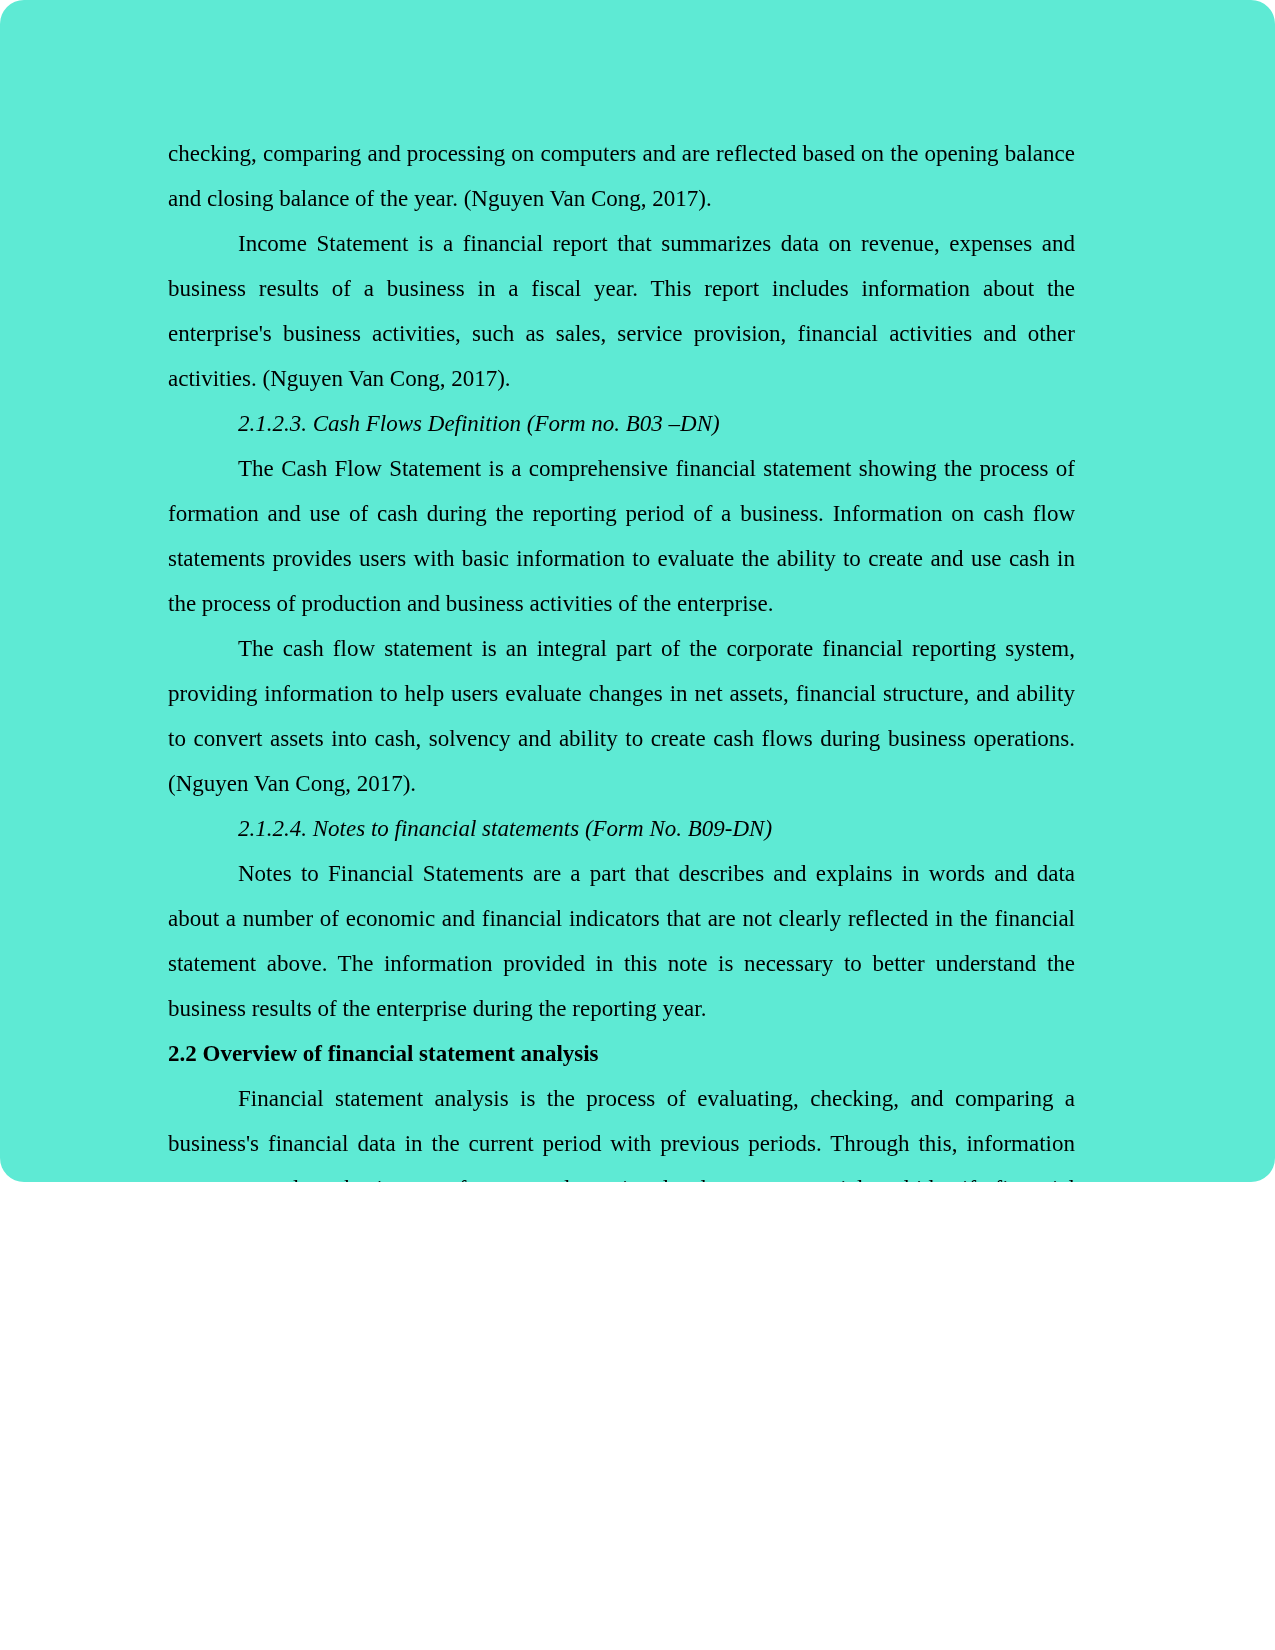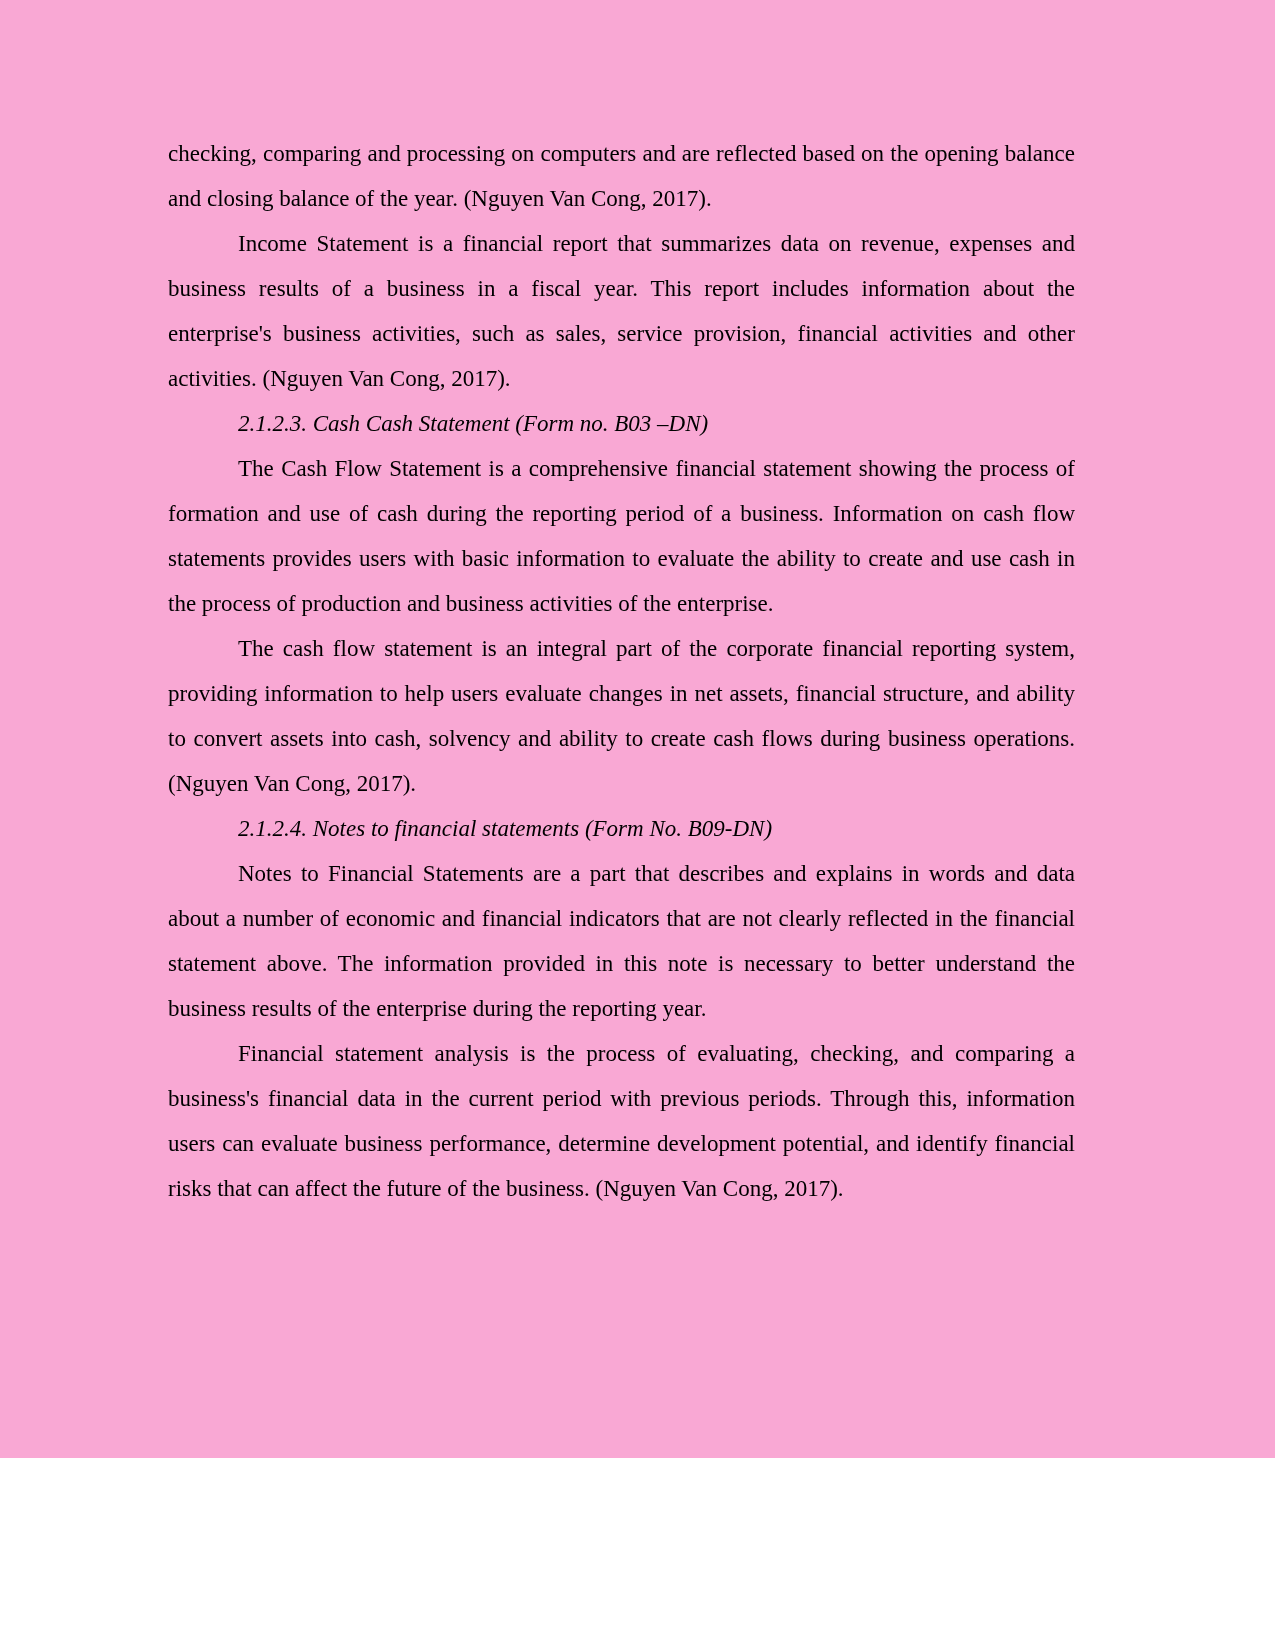--- a/index.html
+++ b/index.html
@@ -3,25 +3,26 @@
 <meta charset="utf-8">
 <style>
   html, body {
     margin: 0;
     padding: 0;
     background: #ffffff;
   }
   .page {
     position: relative;
     width: 1275px;
-    height: 1458px;
-    background: #f9a8d4;
+    height: 1182px;
+    background: #5eead4;
     color: #000000;
     font-family: "Liberation Serif", "DejaVu Serif", serif;
     overflow: hidden;
+    border-radius: 24px;
   }
   .body-text {
     position: absolute;
     left: 168px;
     top: 131px;
     width: 907px;
     font-size: 23px;
     line-height: 45px;
   }
   .para {
@@ -60,21 +61,22 @@
     text-align: center;
   }
 </style>
 </head>
 <body>
 
 <div class="page">
   <main class="body-text">
     <p class="para no-indent">checking, comparing and processing on computers and are reflected based on the opening balance and closing balance of the year. (Nguyen Van Cong, 2017).</p>
     <p class="para">Income Statement is a financial report that summarizes data on revenue, expenses and business results of a business in a fiscal year. This report includes information about the enterprise's business activities, such as sales, service provision, financial activities and other activities. (Nguyen Van Cong, 2017).</p>
-    <h3 class="heading-italic">2.1.2.3. Cash Cash Statement (Form no. B03 –DN)</h3>
+    <h3 class="heading-italic">2.1.2.3. Cash Flows Definition (Form no. B03 –DN)</h3>
     <p class="para">The Cash Flow Statement is a comprehensive financial statement showing the process of formation and use of cash during the reporting period of a business. Information on cash flow statements provides users with basic information to evaluate the ability to create and use cash in the process of production and business activities of the enterprise.</p>
     <p class="para">The cash flow statement is an integral part of the corporate financial reporting system, providing information to help users evaluate changes in net assets, financial structure, and ability to convert assets into cash, solvency and ability to create cash flows during business operations. (Nguyen Van Cong, 2017).</p>
     <h3 class="heading-italic">2.1.2.4. Notes to financial statements (Form No. B09-DN)</h3>
     <p class="para">Notes to Financial Statements are a part that describes and explains in words and data about a number of economic and financial indicators that are not clearly reflected in the financial statement above. The information provided in this note is necessary to better understand the business results of the enterprise during the reporting year.</p>
+    <h2 class="heading-bold">2.2 Overview of financial statement analysis</h2>
     <p class="para">Financial statement analysis is the process of evaluating, checking, and comparing a business's financial data in the current period with previous periods. Through this, information users can evaluate business performance, determine development potential, and identify financial risks that can affect the future of the business. (Nguyen Van Cong, 2017).</p>
   </main>
   <div class="page-number">22</div>
 </div>
 
 </body></html>

